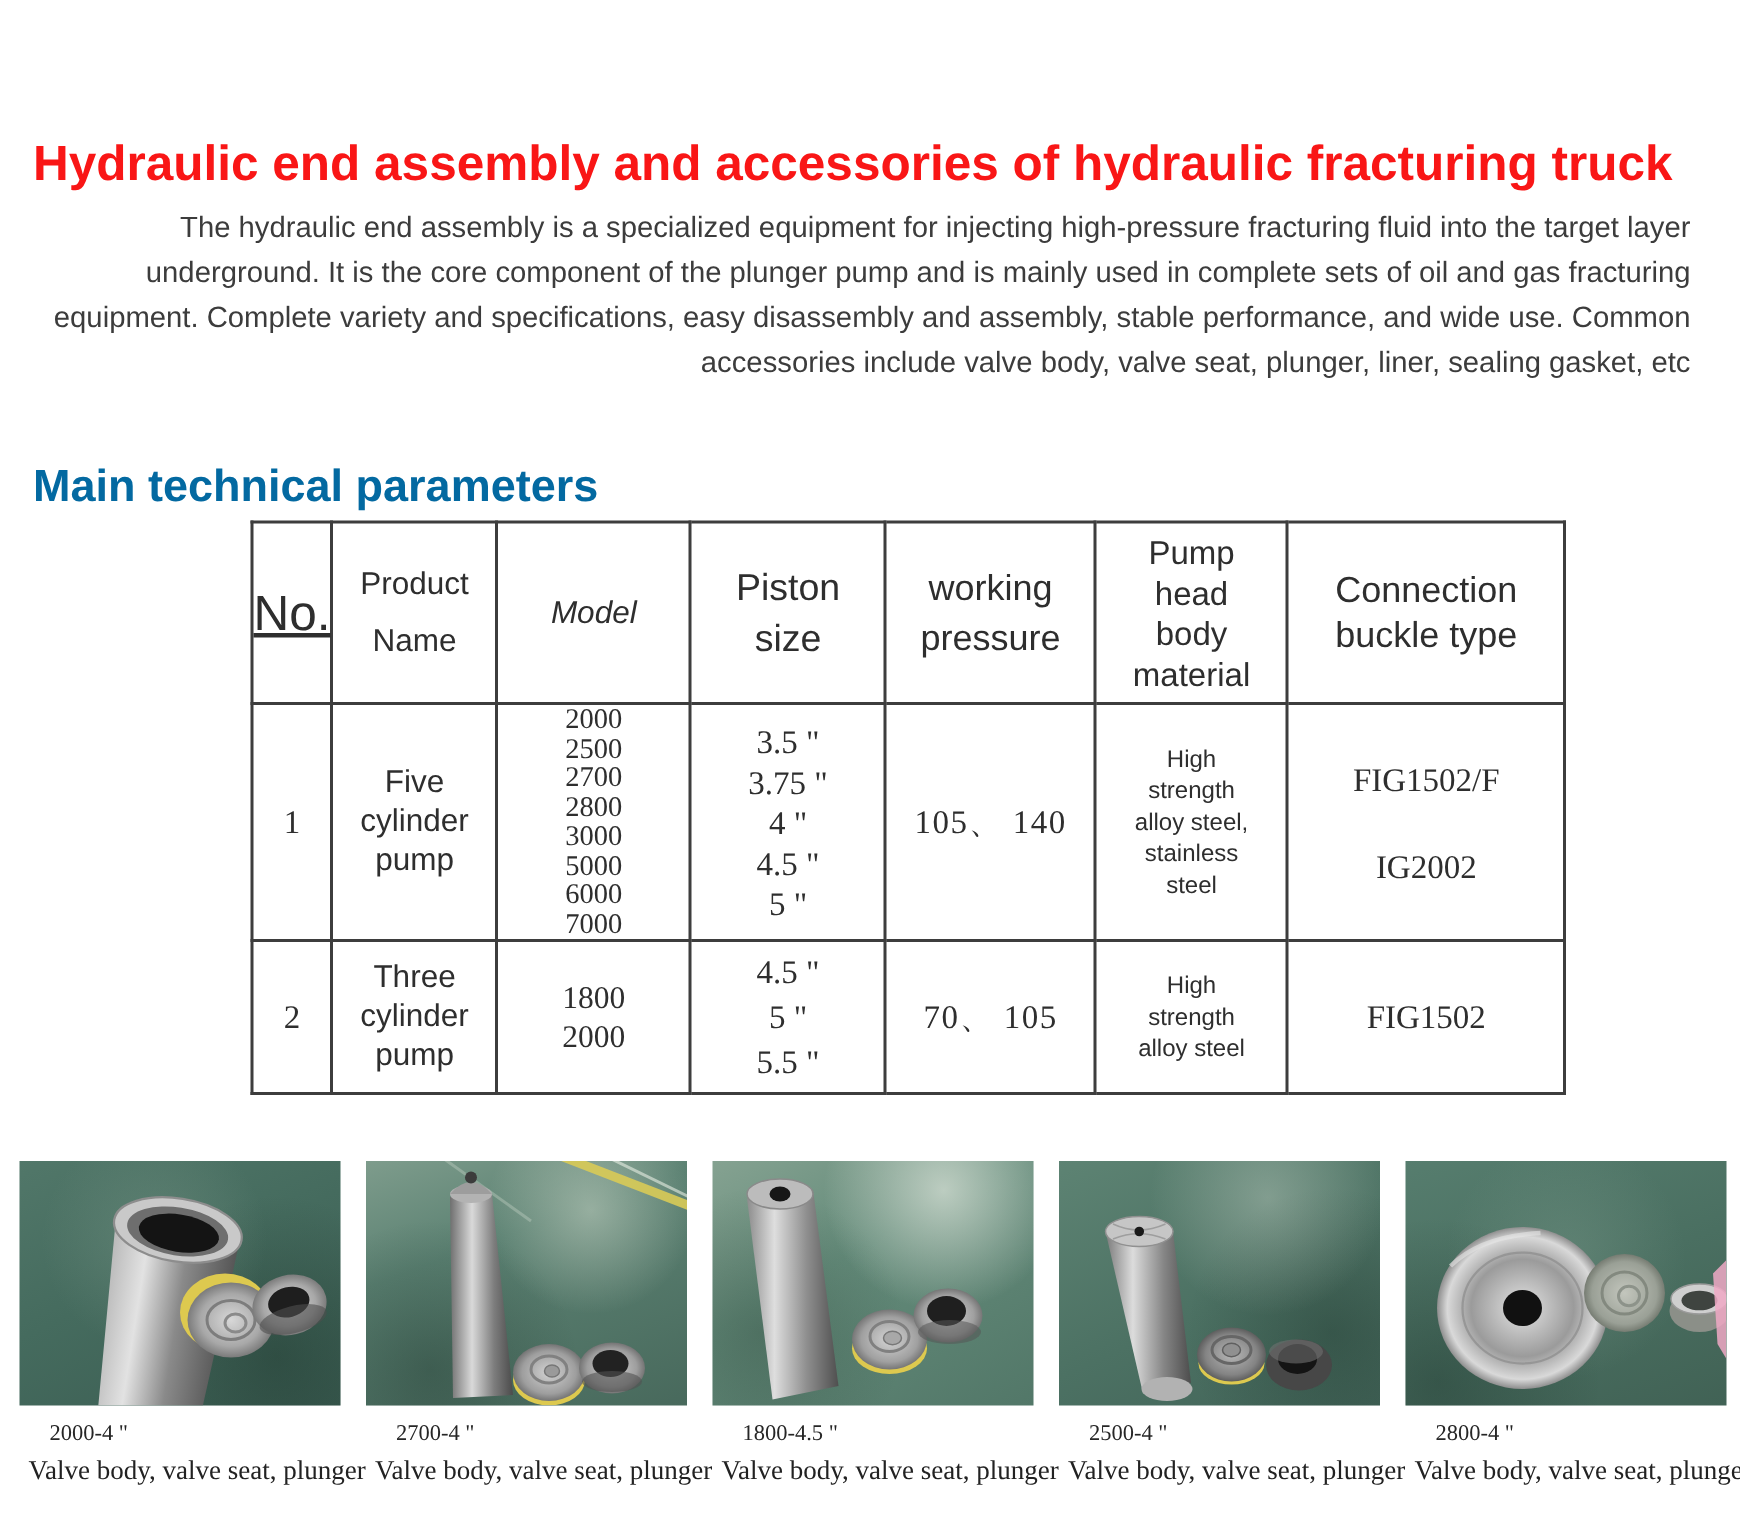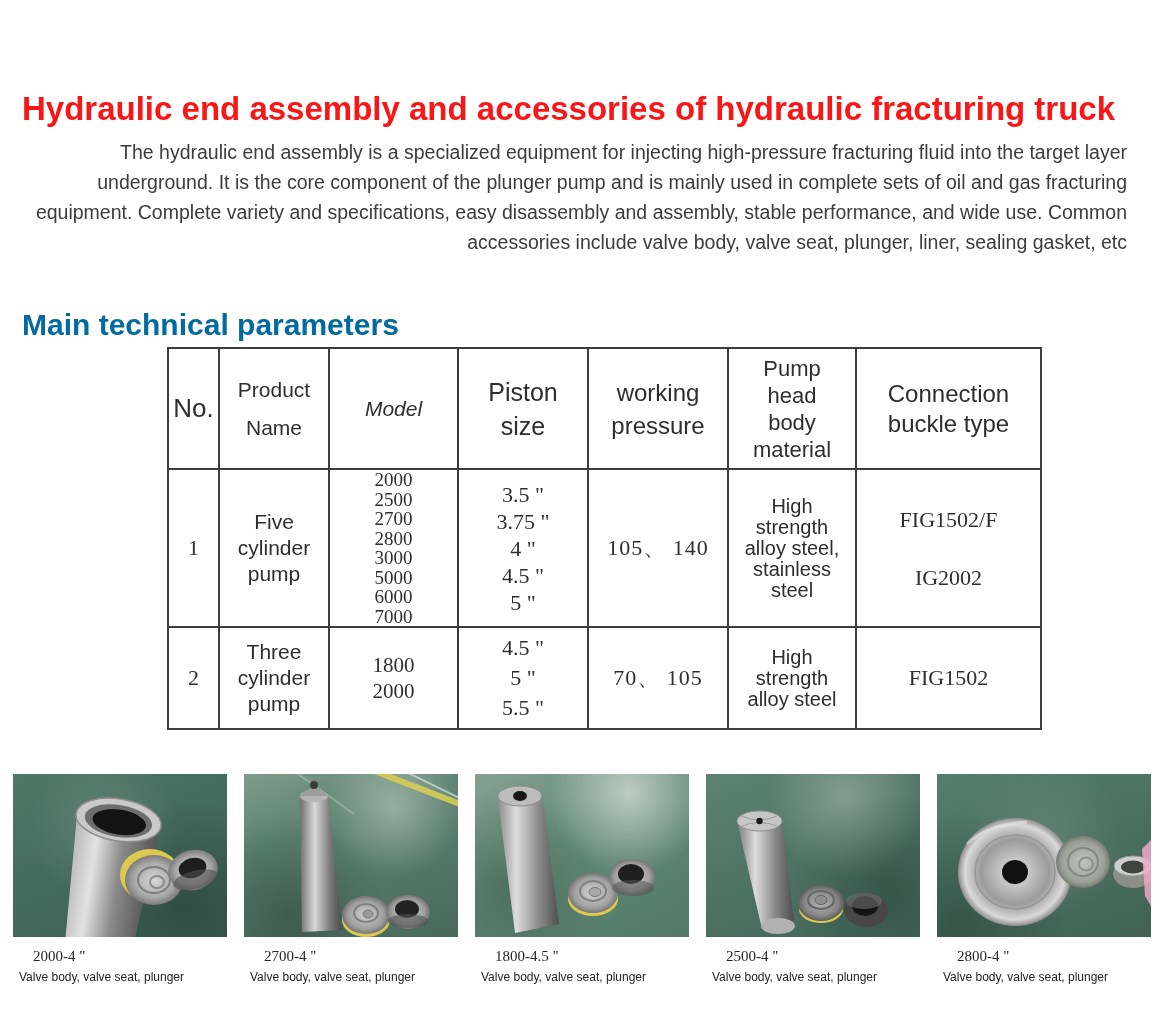--- a/index.html
+++ b/index.html
@@ -26,36 +26,36 @@
     position:absolute;left:167px;top:347px;border-collapse:collapse;table-layout:fixed;
   }
   table.params th, table.params td{
     border:2px solid #3d3d3d;padding:0;font-weight:normal;
     white-space:pre-line;vertical-align:middle;text-align:center;color:#2e2e2e;
   }
   tr.hdr{height:121px;}
   tr.row1{height:152px;}
   tr.row2{height:102px;}
 
-  th.h-no{font-size:26px;}
+  th.h-no{font-size:33px;text-decoration:underline;}
   th.h-product{font-size:21px;line-height:38px;}
   th.h-model{font-size:21px;font-style:italic;}
   th.h-piston{font-size:25px;line-height:34px;text-align:left;padding-left:10px;}
   th.h-pressure{font-size:24px;line-height:33px;text-align:left;padding-left:14px;vertical-align:top;padding-top:10px;}
   th.h-material{font-size:22px;line-height:27px;text-align:left;padding-left:10px;vertical-align:top;padding-top:10px;}
   th.h-buckle{font-size:24px;line-height:30px;text-align:left;padding-left:18px;margin-left:30px;}
 
   td.c-no{font-size:22px;}
   td.c-product{font-size:21px;line-height:26px;text-align:left;padding-left:8px;}
   td.c-model-1{font-size:19px;line-height:19.5px;}
   td.c-model-2{font-size:21px;line-height:26px;}
   td.c-piston-1{font-size:22px;line-height:27px;}
   td.c-piston-2{font-size:22px;line-height:30px;}
   td.c-pressure{font-size:22px;letter-spacing:1px;}
-  td.c-material{font-size:20px;line-height:21px;text-align:left;padding-left:10px;margin-top:40px;}
+  td.c-material{font-size:16px;line-height:21px;text-align:left;padding-left:10px;margin-top:40px;}
   td.c-buckle-1{font-size:22px;line-height:29px;}
   td.c-buckle-2{font-size:22px;margin-top:25px;}
 
   .photos{
     position:absolute;left:13px;top:774px;display:flex;gap:17px;
   }
   figure.photo-card{margin:0;width:214px;}
   .photo{
     width:214px;height:163px;position:relative;overflow:hidden;
   }
@@ -79,21 +79,21 @@
   .photo.p5{background:
     radial-gradient(circle at 50% 40%, rgba(130,160,145,.35), rgba(0,0,0,0) 55%),
     radial-gradient(circle at 10% 90%, rgba(15,35,28,.3), rgba(0,0,0,0) 45%),
     linear-gradient(160deg,#567d6e 0%,#4a6f61 50%,#416255 100%);}
 
   .photo-label{
     margin-top:11px;padding-left:20px;font-size:15px;color:#262626;
     font-family:"Liberation Serif","DejaVu Serif",serif;
   }
   .photo-caption{
-    margin-top:5px;padding-left:6px;font-size:12px;color:#222222;white-space:nowrap;
+    margin-top:5px;padding-left:6px;font-size:18px;color:#222222;white-space:nowrap;font-family:Liberation Serif, serif;
   }
 </style>
 </head>
 <body>
 
 <h1 class="title">Hydraulic end assembly and accessories of hydraulic fracturing truck</h1>
 
 <p class="intro">The hydraulic end assembly is a specialized equipment for injecting high-pressure fracturing fluid into the target layer underground. It is the core component of the plunger pump and is mainly used in complete sets of oil and gas fracturing equipment. Complete variety and specifications, easy disassembly and assembly, stable performance, and wide use. Common accessories include valve body, valve seat, plunger, liner, sealing gasket, etc</p>
 
 <h2 class="section-heading">Main technical parameters</h2>

